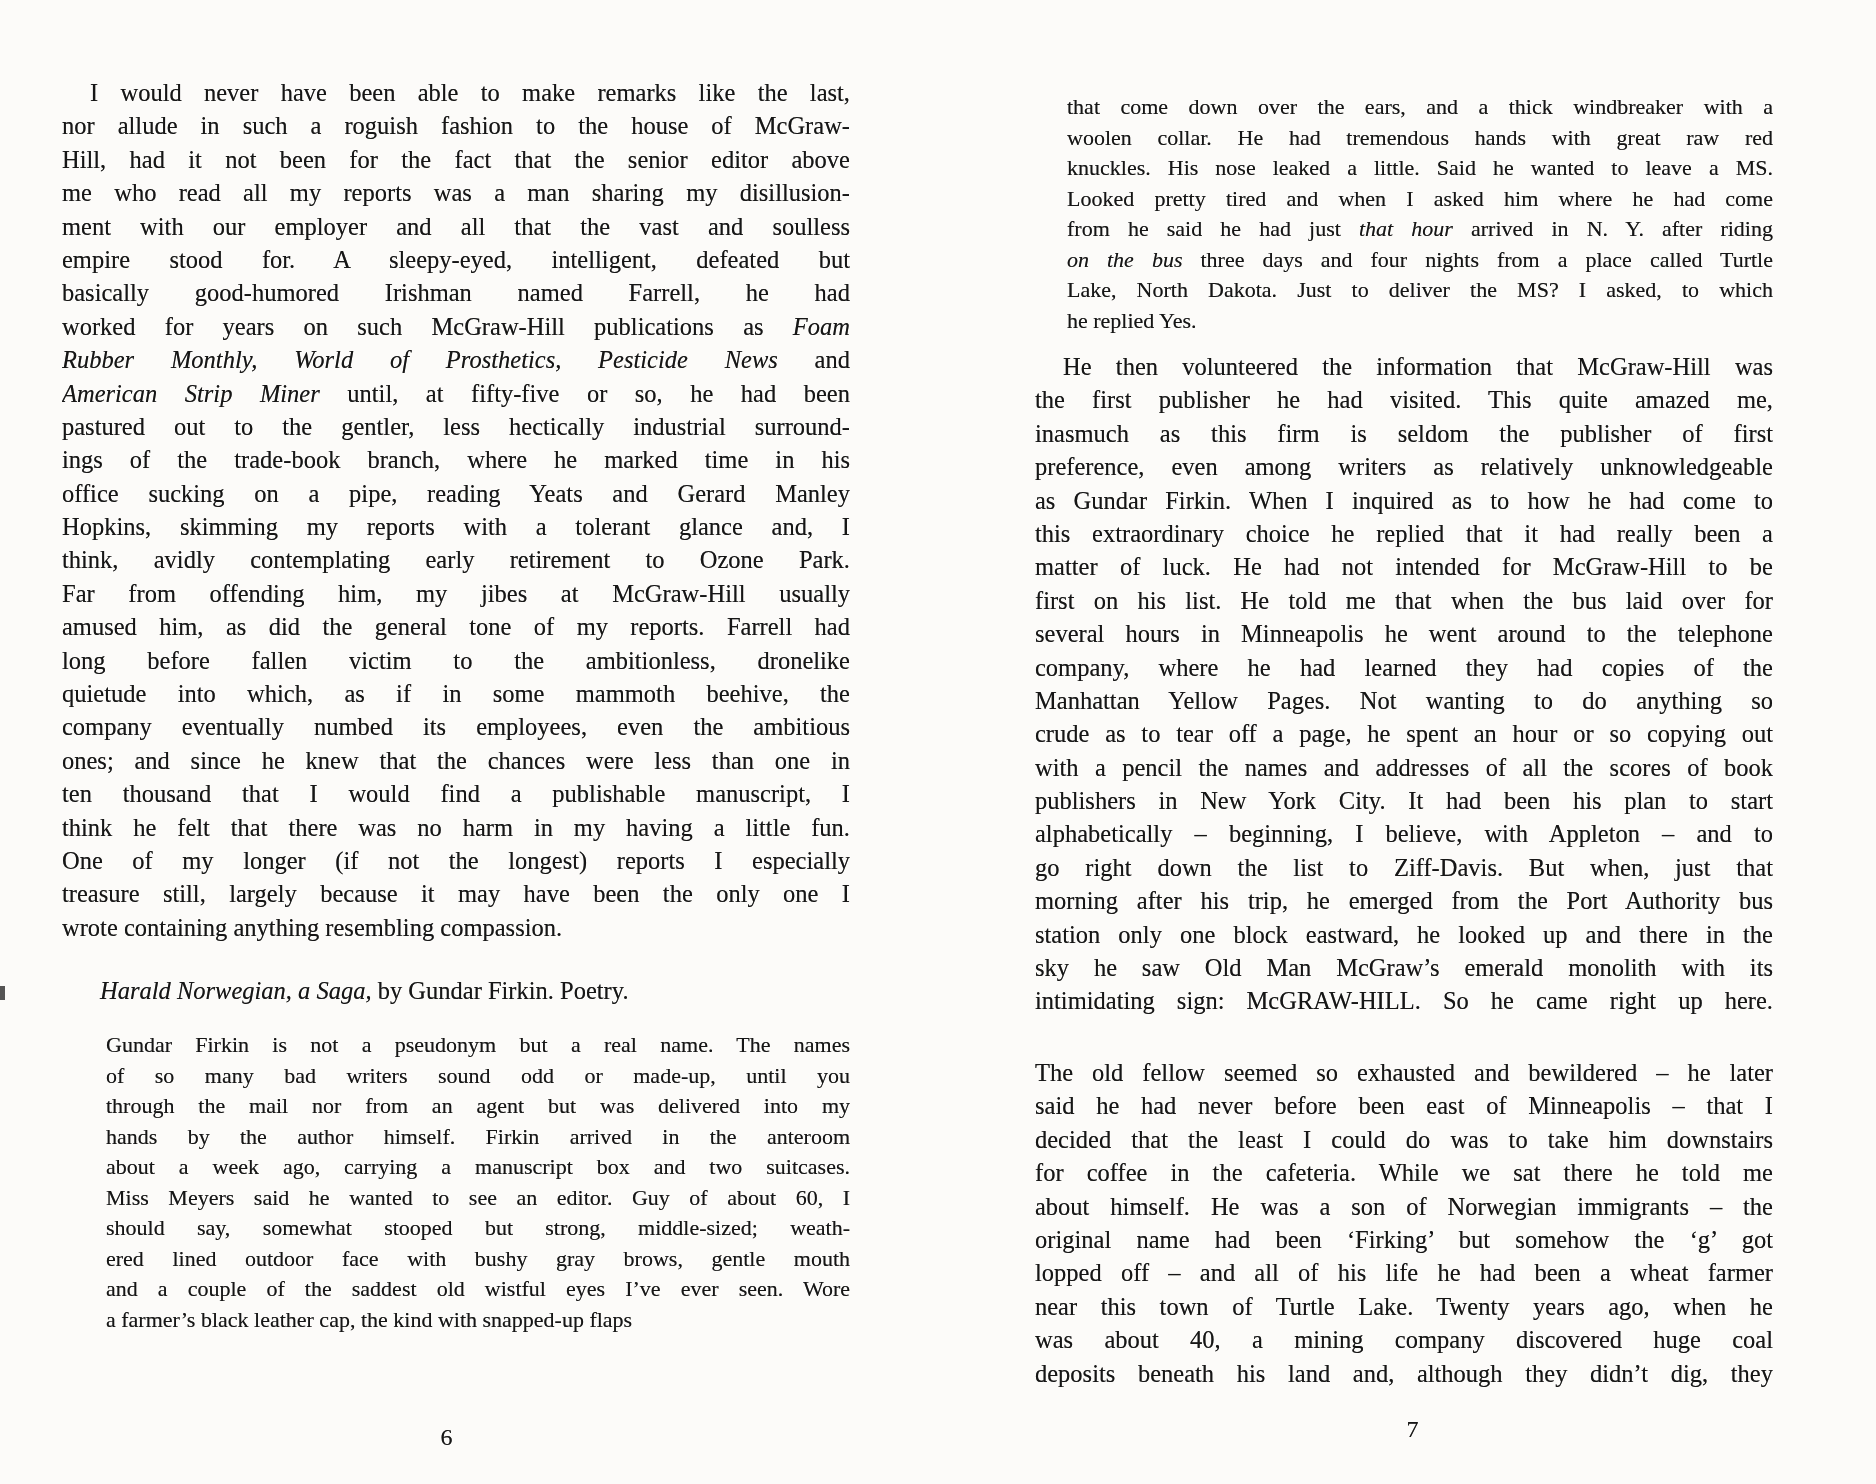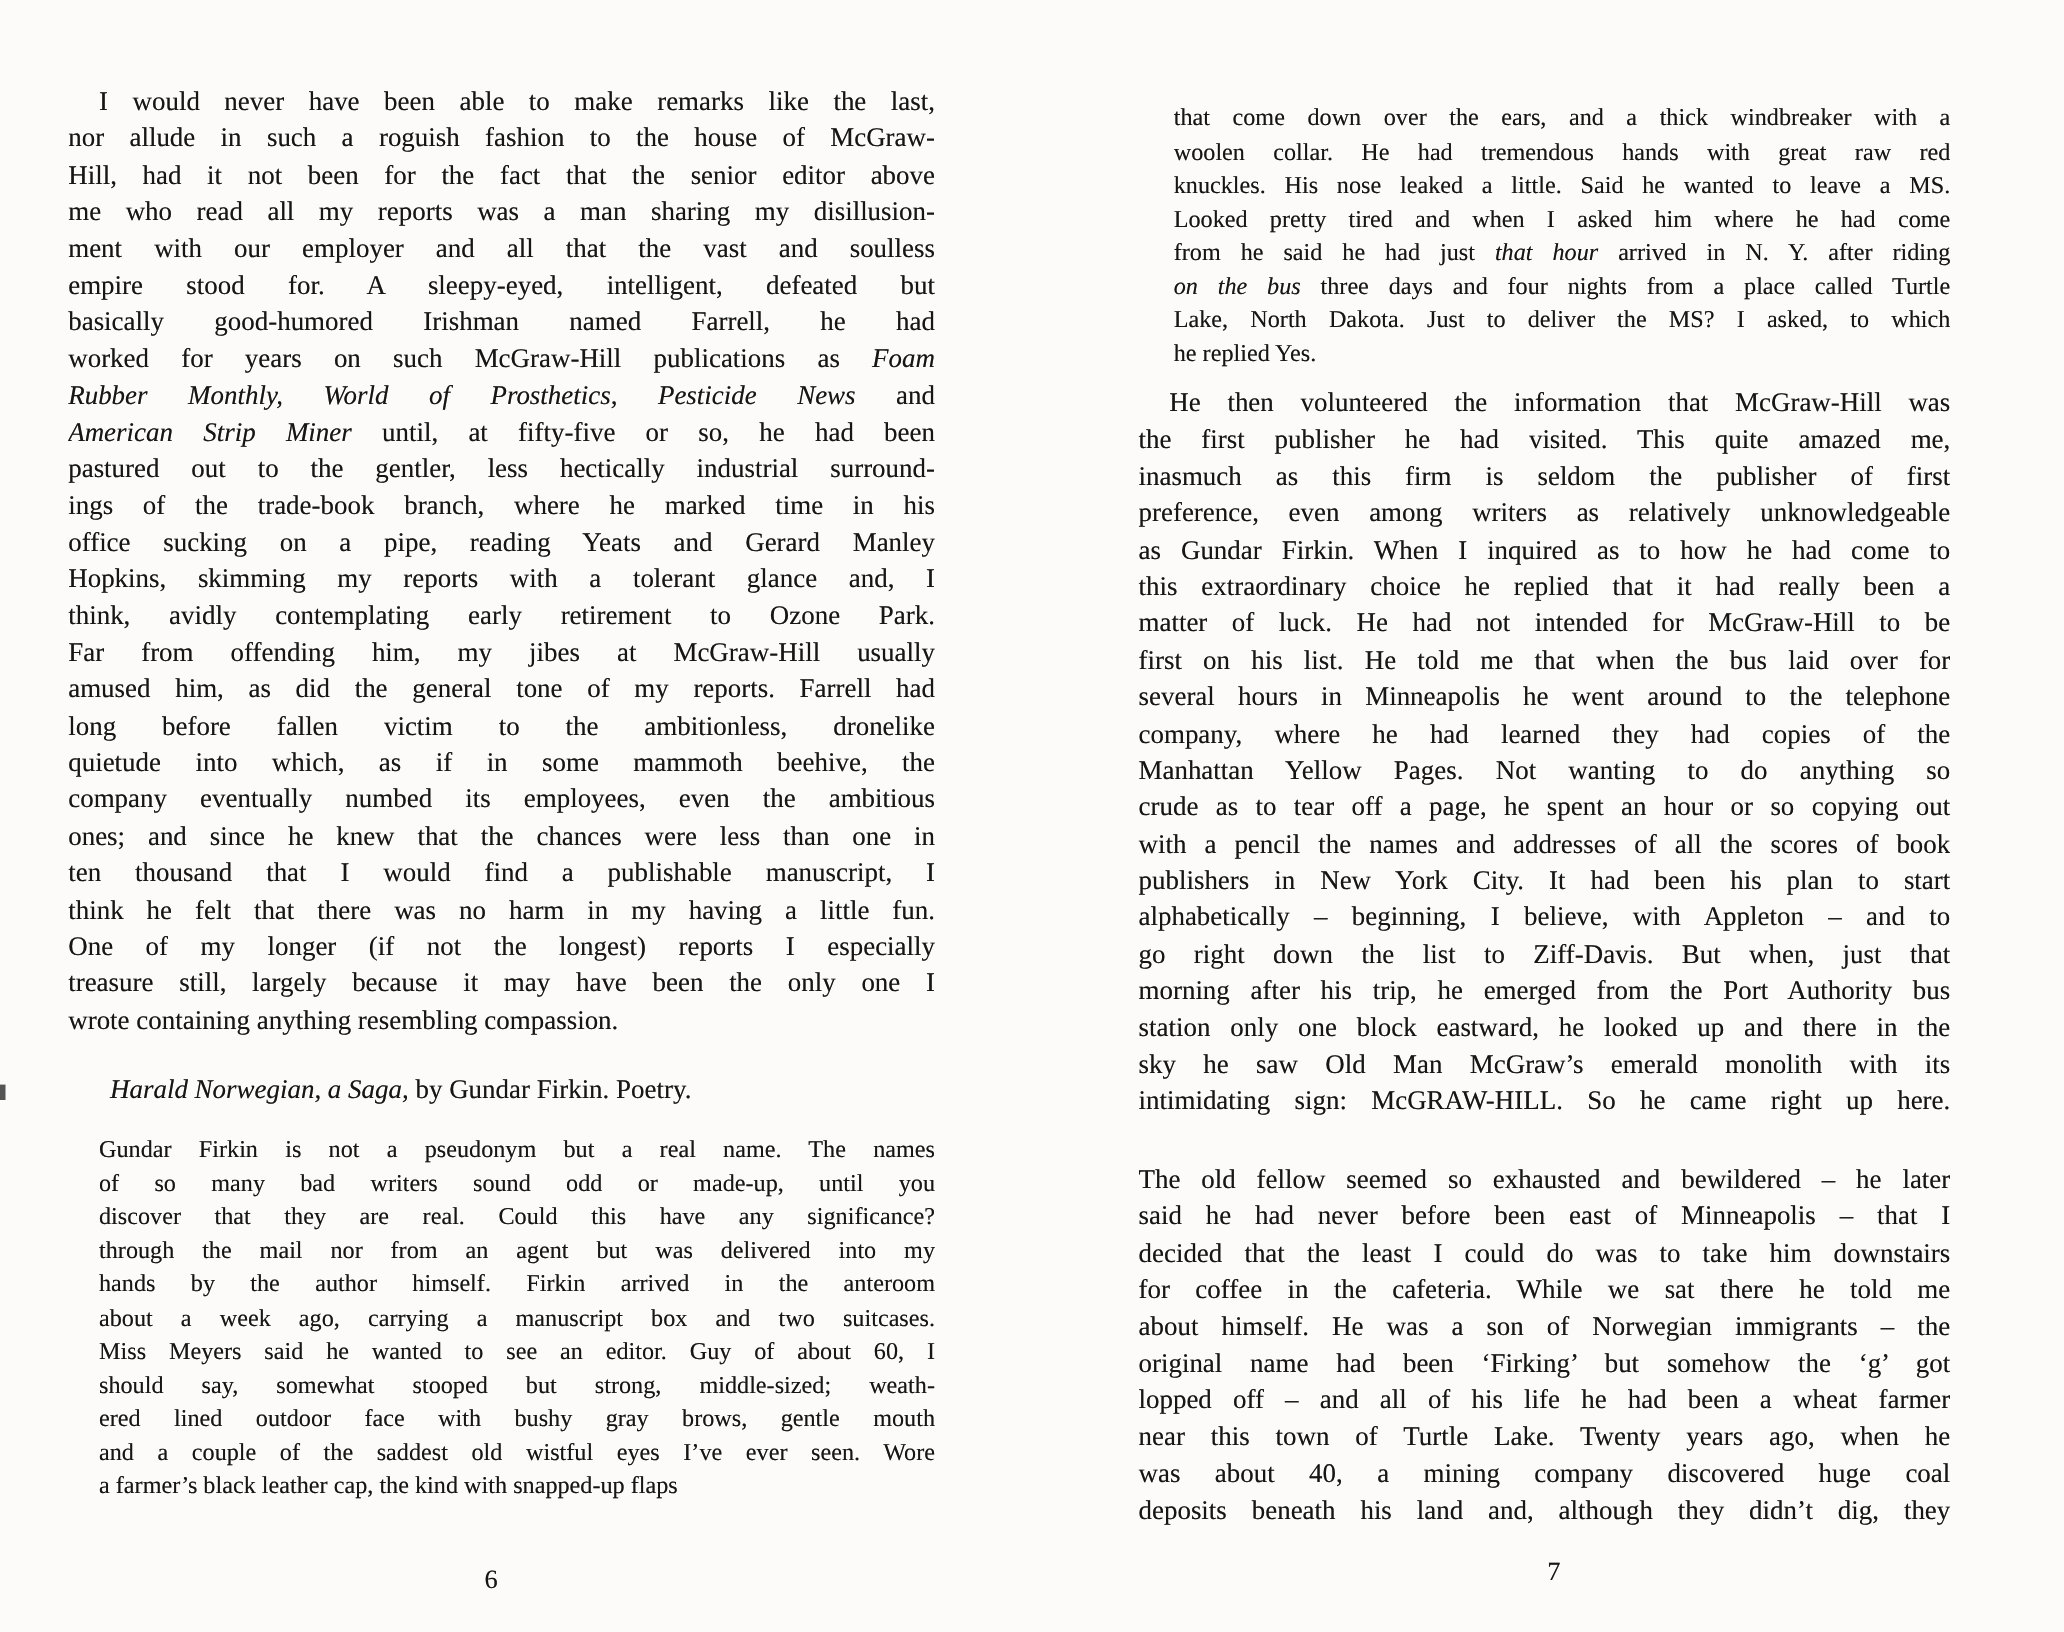--- a/index.html
+++ b/index.html
@@ -26,21 +26,21 @@
   #page-right { left: 1035px; width: 738px; }
 
   .block {
     position: absolute;
     left: 0;
     right: 0;
   }
   
   [data-block="left-main"]          { top: 76px; }
   [data-block="left-report-heading"]{ top: 974px; }
-  [data-block="left-report-body"]   { top: 1030px; left: 28px; }
+  [data-block="left-report-body"]   { top: 1030px; left: 44px; }
   [data-block="right-report-body"]  { top: 92px;  left: 32px; }
   [data-block="right-para-1"]       { top: 350px; }
   [data-block="right-para-2"]       { top: 1056px; }
 
   .line {
     text-align: justify;
     text-align-last: justify;
     text-justify: inter-word;
     overflow: hidden;
     white-space: normal;
@@ -119,21 +119,20 @@
           <div class="line">One of my longer (if not the longest) reports I especially</div>
           <div class="line">treasure still, largely because it may have been the only one I</div>
           <div class="line end">wrote containing anything resembling compassion.</div>
         </div>
         <div class="block heading" data-block="left-report-heading">
           <div class="line end"><i>Harald Norwegian, a Saga,</i> by Gundar Firkin. Poetry.</div>
         </div>
         <div class="block small" data-block="left-report-body">
           <div class="line">Gundar Firkin is not a pseudonym but a real name. The names</div>
           <div class="line">of so many bad writers sound odd or made-up, until you</div>
-          <div class="line">discover that they are real. Could this have any significance?</div>
           <div class="line">through the mail nor from an agent but was delivered into my</div>
           <div class="line">hands by the author himself. Firkin arrived in the anteroom</div>
           <div class="line">about a week ago, carrying a manuscript box and two suitcases.</div>
           <div class="line">Miss Meyers said he wanted to see an editor. Guy of about 60, I</div>
           <div class="line">should say, somewhat stooped but strong, middle-sized; weath-</div>
           <div class="line">ered lined outdoor face with bushy gray brows, gentle mouth</div>
           <div class="line">and a couple of the saddest old wistful eyes I’ve ever seen. Wore</div>
           <div class="line end">a farmer’s black leather cap, the kind with snapped-up flaps</div>
         </div>
       </div>

